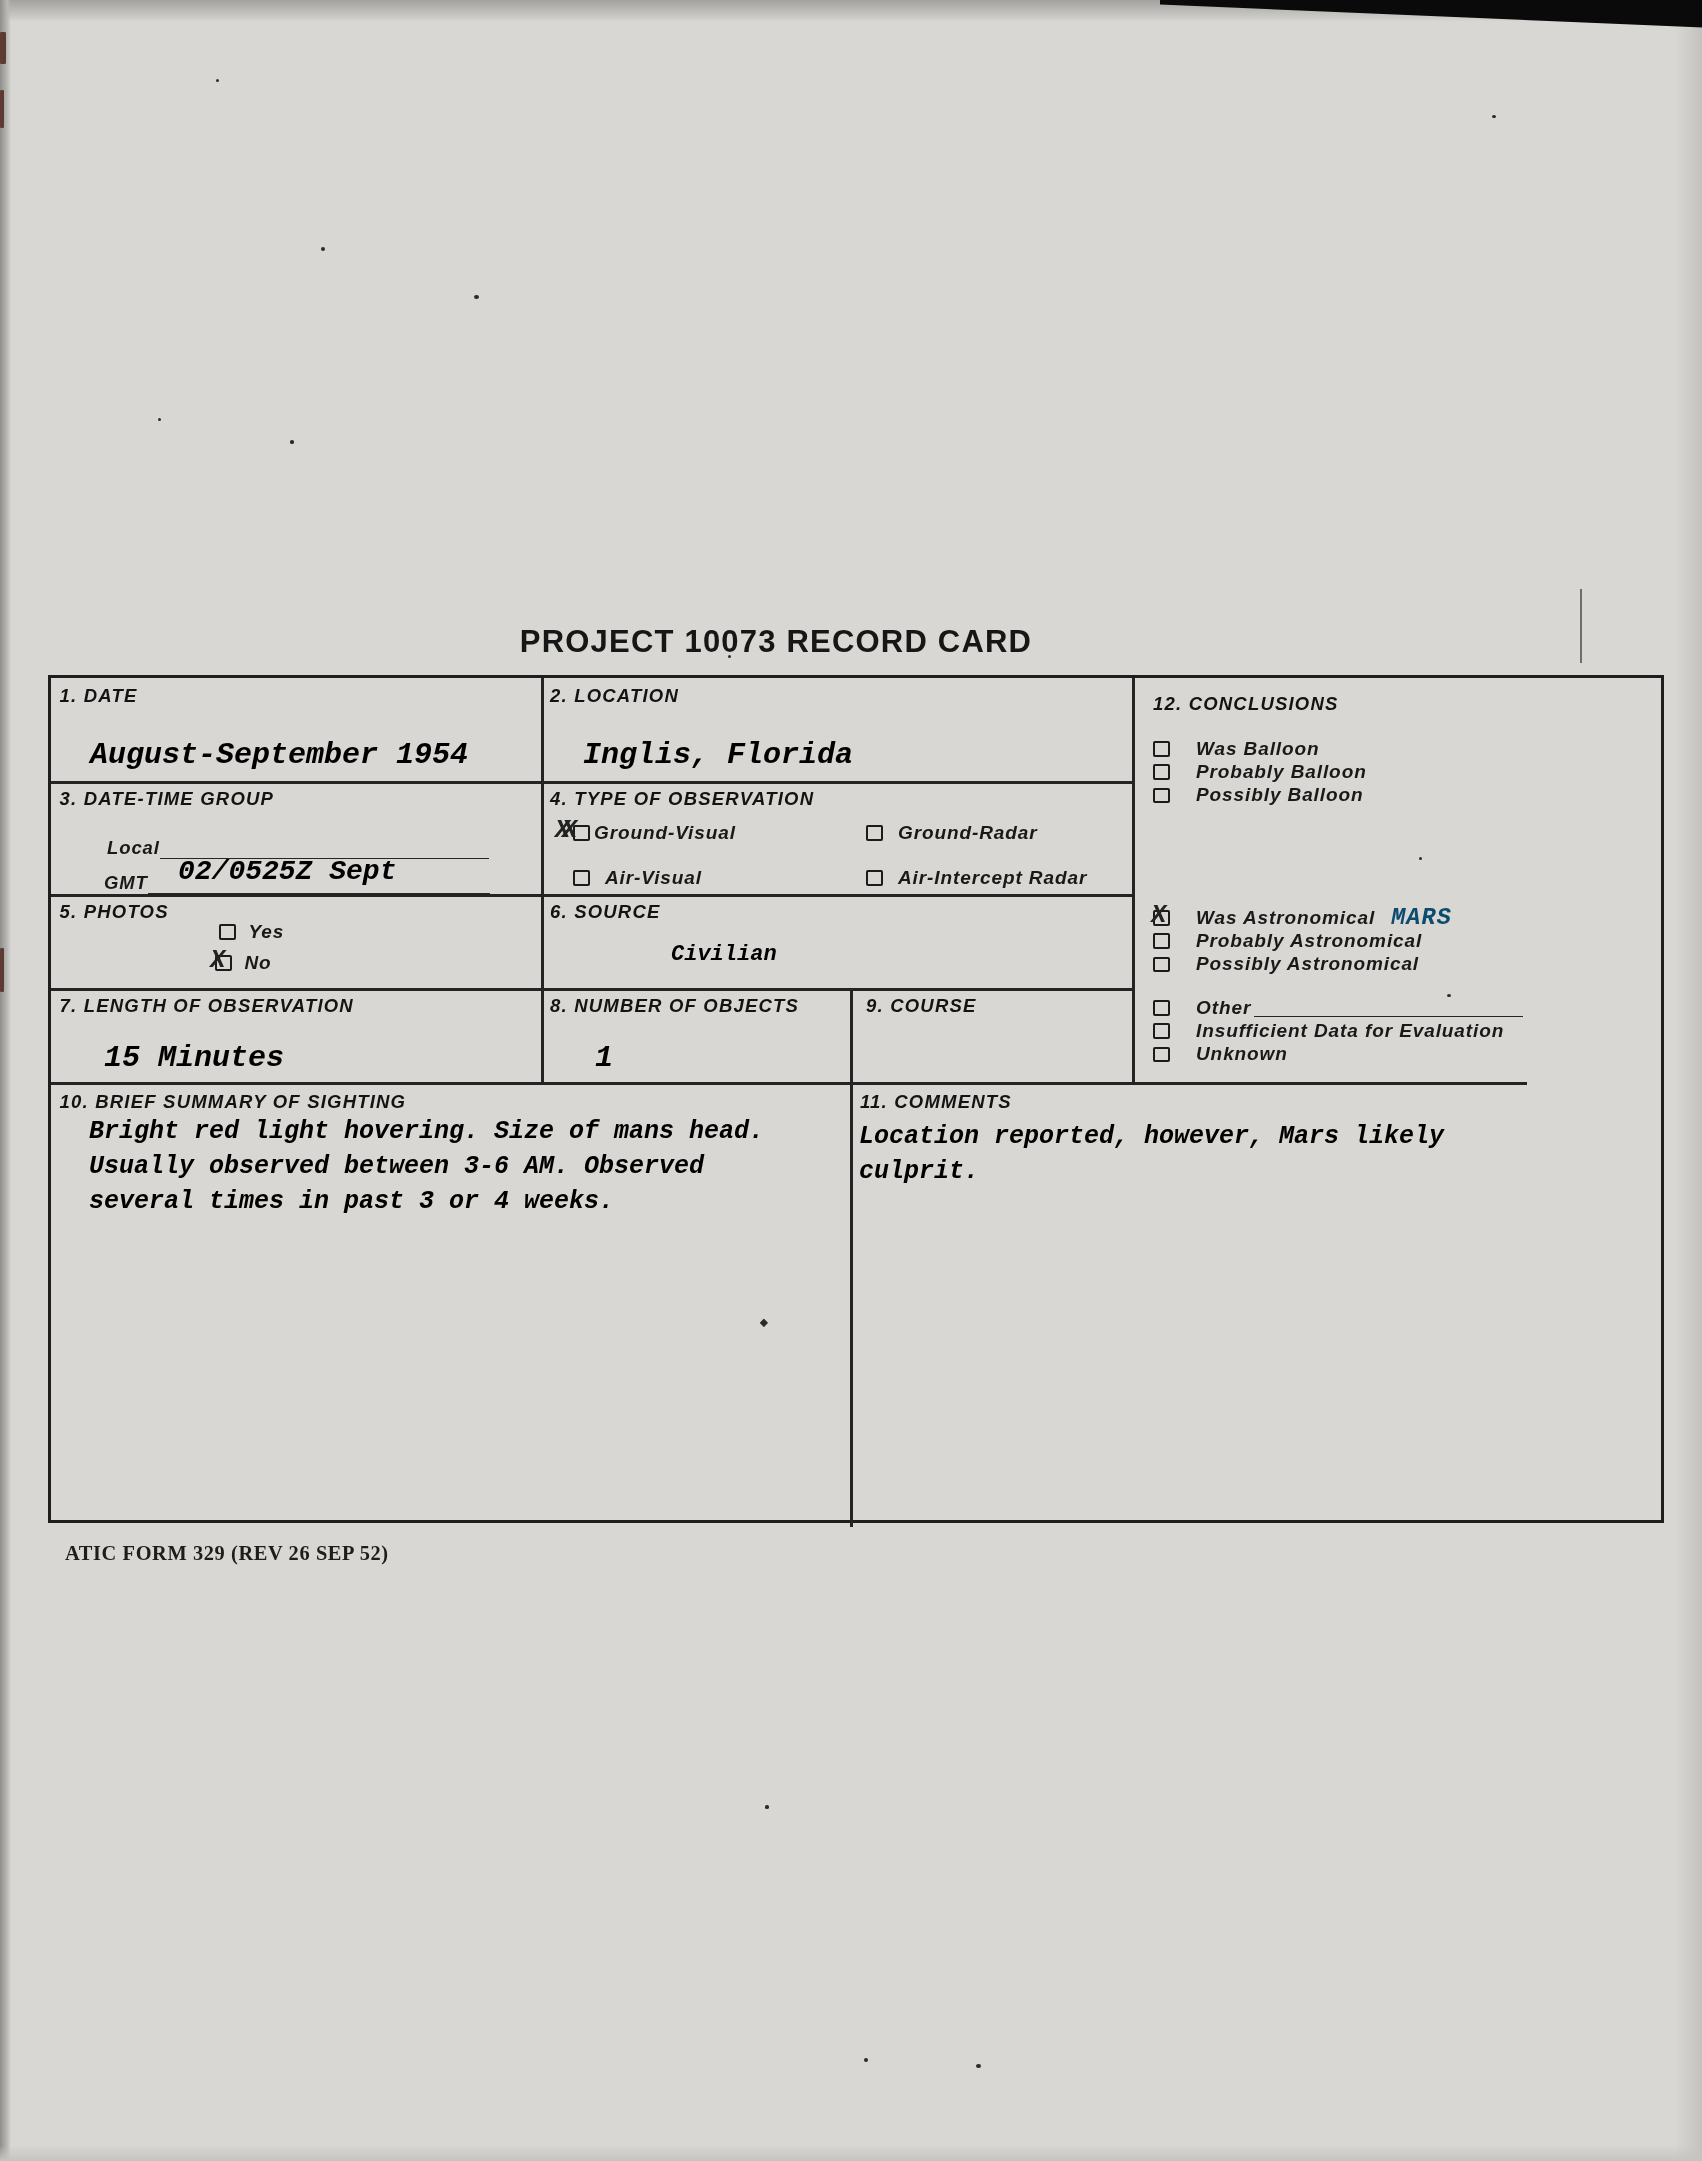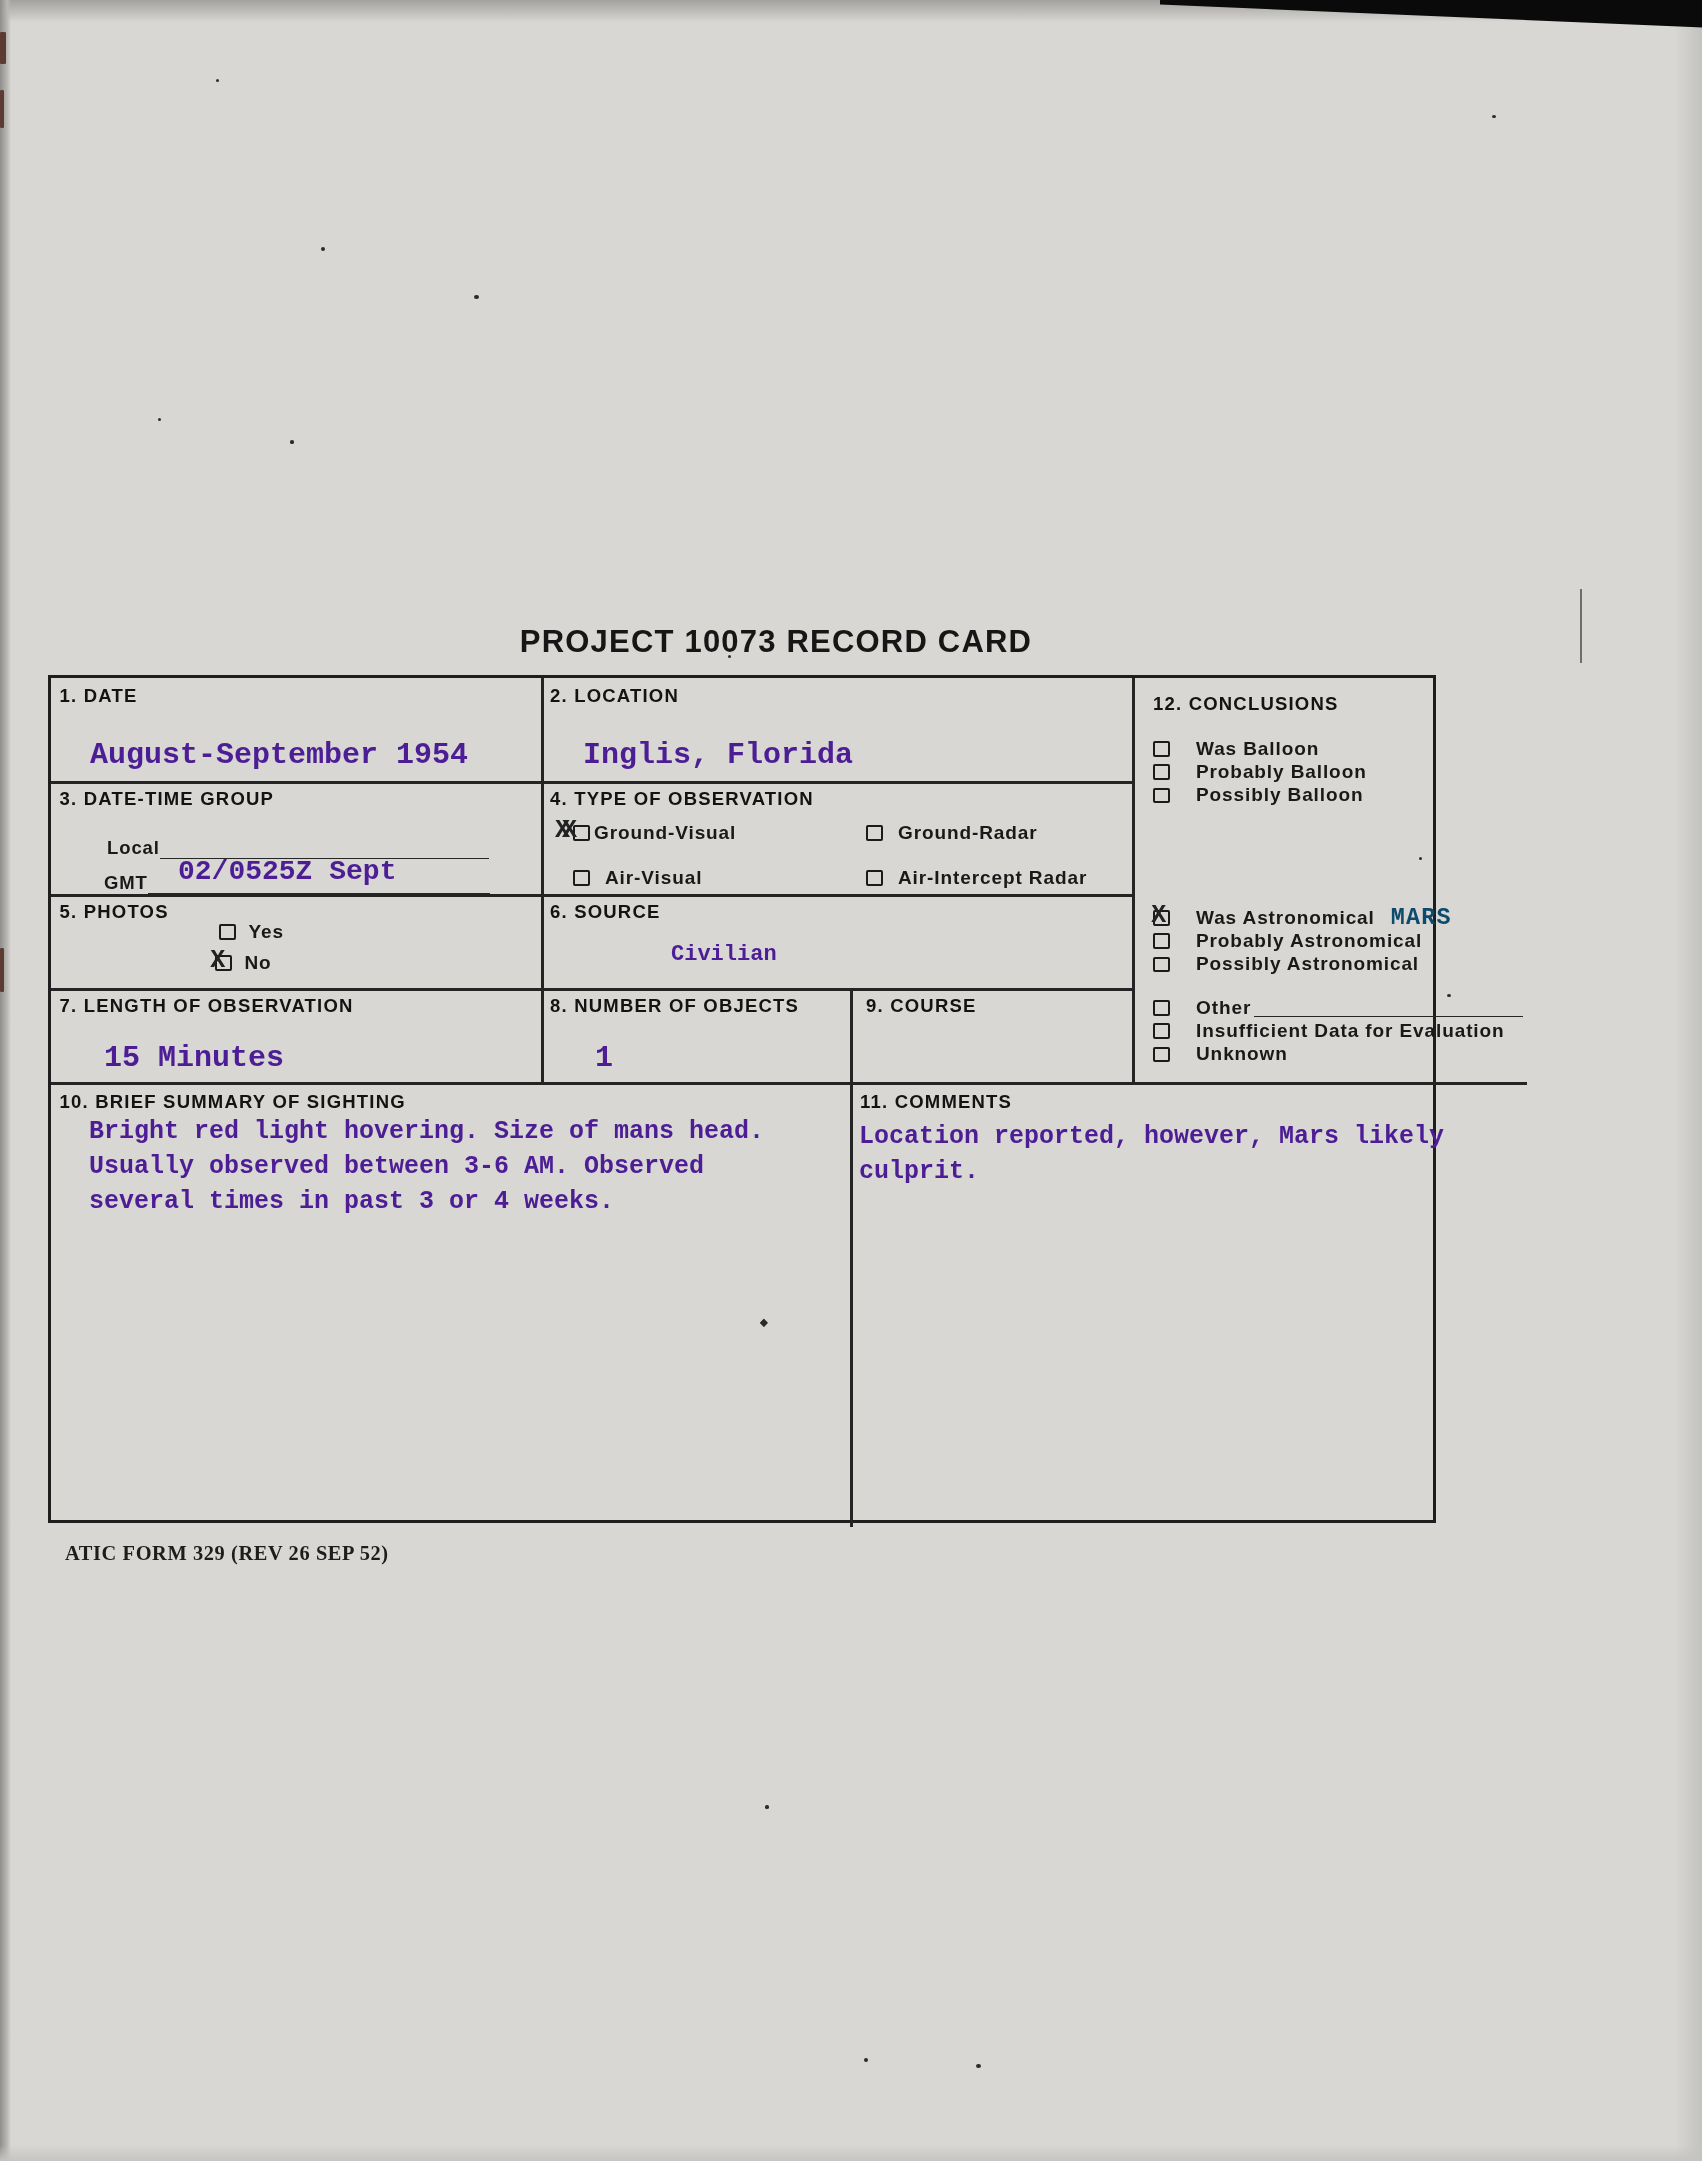--- a/index.html
+++ b/index.html
@@ -24,29 +24,29 @@
   .scanline{position:absolute;left:1580px;top:589px;width:1.9px;height:74px;background:#55544f;opacity:.8;}
 
   
   .title{position:absolute;left:48px;top:624px;width:1456px;text-align:center;
     font-weight:bold;font-size:31px;letter-spacing:1.2px;color:#161616;}
   .footer{position:absolute;left:65px;top:1542px;
     font-family:"Liberation Serif",serif;font-weight:bold;font-size:20.4px;
     letter-spacing:0.6px;color:#1d1d1d;}
 
   
-  .card{position:absolute;left:48px;top:675px;width:1388px;height:848px;
-    border:3.1px solid #1e1e1e;box-sizing:border-box;}
+  .card{position:absolute;left:48px;top:675px;width:1616px;height:848px;
+    border:3.1px solid #1e1e1e;box-sizing:border-box;font-style:italic;}
   .vl,.hl{position:absolute;background:#242424;}
 
   
   .flabel{position:absolute;font-weight:bold;font-size:18.5px;letter-spacing:1.2px;
     color:#131313;white-space:nowrap;}
   .typed{position:absolute;font-family:"Liberation Mono",monospace;font-weight:bold;
-    color:#4c1d95;white-space:nowrap;}
+    color:#000000;white-space:nowrap;}
   .clabel{font-weight:600;font-size:19px;letter-spacing:0.9px;color:#191919;white-space:nowrap;}
 
   
   .cb{position:relative;display:inline-block;width:13px;height:11.7px;
     border:2.5px solid #1b1b1b;border-radius:1.9px;flex:none;}
   .cbx{position:absolute;left:-6.8px;top:-9.3px;
     font-family:"Liberation Mono",monospace;font-weight:bold;font-size:25px;
     color:#222;letter-spacing:-3.7px;line-height:1;}
   .cb-gv .cbx{left:-20px;letter-spacing:-8px;}
   .cb-astro .cbx{left:-3.7px;}

